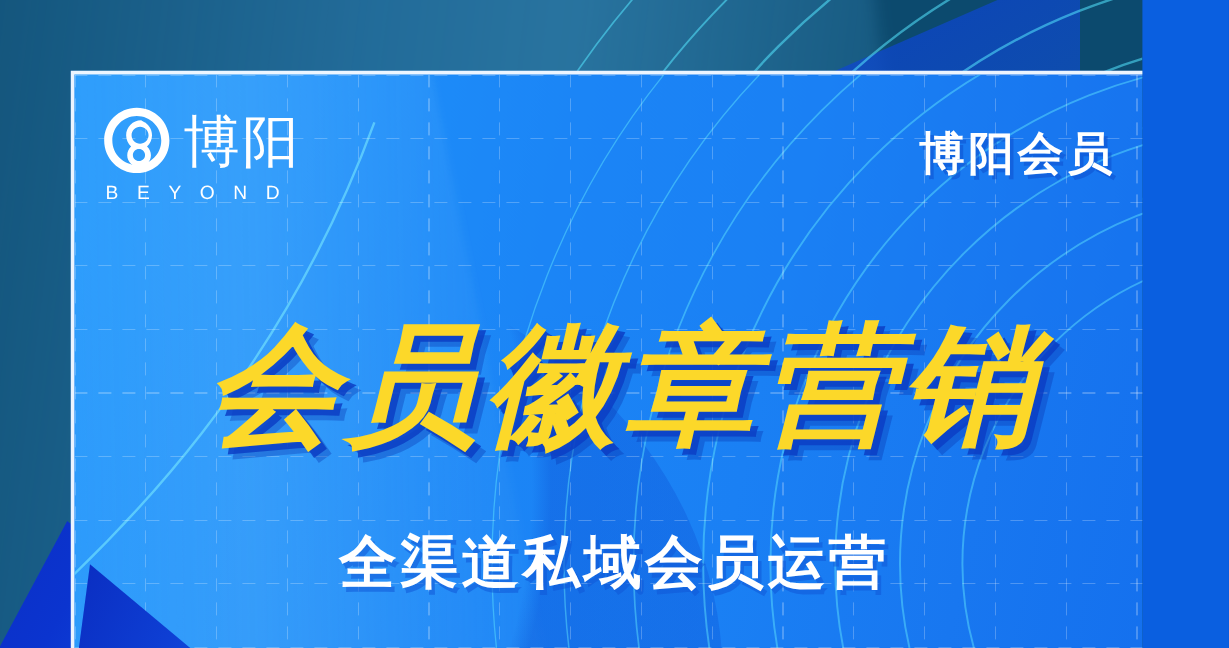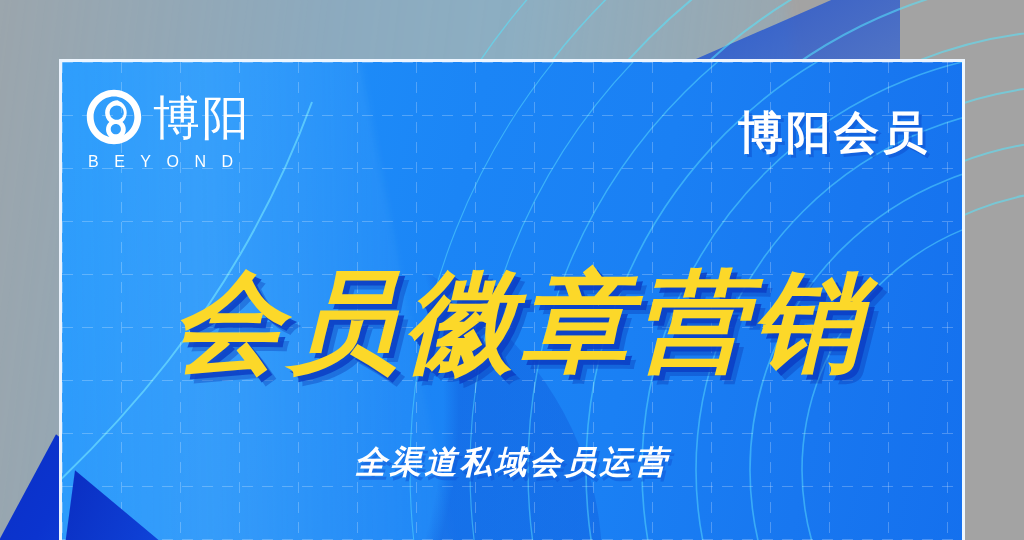--- a/index.html
+++ b/index.html
@@ -6,24 +6,24 @@
     margin: 0;
     padding: 0;
     background: #0a5fe0;
   }
   body {
     font-family: "Liberation Sans", "DejaVu Sans", sans-serif;
   }
 
   .poster {
     position: relative;
-    width: 1024px;
+    width: 952px;
     height: 540px;
     overflow: hidden;
-    background: #a3a3a3;
+    background: #0c4a6e;
   }
 
   
   .bg-base {
     position: absolute;
     inset: 0;
     background: linear-gradient(100deg,
         #1e92f5 0%,
         #1b8af3 14%,
         #177ef 34%,
@@ -191,21 +191,21 @@
     font-weight: 400;
     letter-spacing: 15.5px;
     line-height: 1;
   }
 
   .corner-tag {
     position: absolute;
     right: 32px;
     top: 48px;
     color: #ffffff;
-    font-size: 45px;
+    font-size: 38px;
     font-weight: 700;
     letter-spacing: 3px;
     line-height: 1;
     text-shadow: 3px 3px 0 rgba(10,70,200,0.45);
   }
 
   .headline {
     position: absolute;
     left: 16px;
     right: 0;
@@ -223,23 +223,22 @@
     white-space: nowrap;
   }
 
   .subhead {
     position: absolute;
     left: 0;
     right: 0;
     top: 384px;
     text-align: center;
     color: #ffffff;
-    font-size: 32px;
+    font-size: 48px;
     font-weight: 700;
-    font-style: italic;
     letter-spacing: 3px;
     line-height: 1;
     text-shadow: 3px 4px 0 rgba(16,88,215,0.55);
     white-space: nowrap;
   }
 </style>
 </head>
 <body>
 
 <div class="poster">

